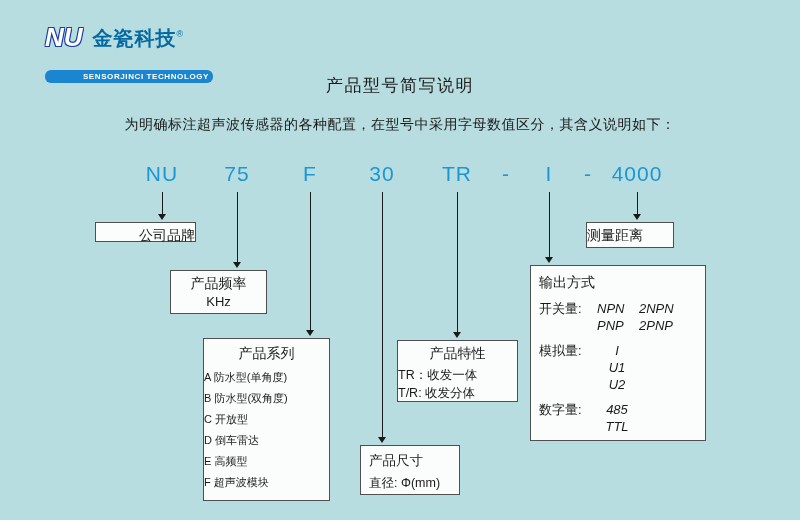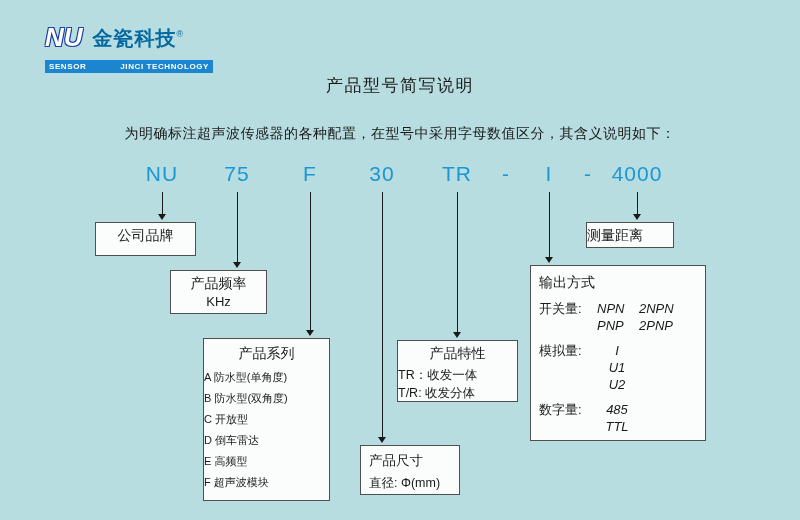--- a/index.html
+++ b/index.html
@@ -7,41 +7,41 @@
   body { font-family:"Liberation Sans", sans-serif; }
   .page { position:relative; width:800px; height:520px; background:#b8dde1; overflow:hidden; color:#1a1a1a; }
 
   
   .logo { position:absolute; left:45px; top:22px; width:168px; }
   .logo-top { display:flex; align-items:flex-end; gap:10px; }
   .logo-nu { font-size:26px; font-weight:bold; font-style:italic; color:#ffffff; line-height:26px;
              text-shadow:1px 1px 0 #1d3ea8, -1px -1px 0 #1d3ea8, 1px -1px 0 #1d3ea8, -1px 1px 0 #1d3ea8; }
   .logo-cn { font-size:20px; font-weight:bold; color:#0369a1; line-height:24px; letter-spacing:1px; white-space:nowrap; }
   .logo-cn sup { font-size:9px; font-weight:normal; }
-  .logo-bar { margin-top:10px; background:#1b85cf; color:#ffffff; font-size:8px; font-weight:bold;
-              display:flex; justify-content:space-between; align-items:center; padding:2px 4px; letter-spacing:0.6px; }
+  .logo-bar { margin-top:20px; background:#1b85cf; color:#ffffff; font-size:8px; font-weight:bold;
+              display:flex; justify-content:flex-end; align-items:center; padding:2px 4px; letter-spacing:0.6px;border-radius:6px; }
 
   
   .title { position:absolute; top:74px; left:0; width:100%; text-align:center; font-size:17px; letter-spacing:1.5px; }
-  .subtitle { position:absolute; top:125px; left:0; width:100%; text-align:center; font-size:14px; letter-spacing:0.5px; }
+  .subtitle { position:absolute; top:116px; left:0; width:100%; text-align:center; font-size:14px; letter-spacing:0.5px; }
 
   
   .code-part { position:absolute; top:162px; transform:translateX(-50%); font-size:21px; color:#1a97d4; letter-spacing:1px; }
 
   
   .arrow { position:absolute; width:0; }
   .arrow .line { position:absolute; top:0; left:-0.5px; width:1px; background:#1a1a1a; display:block; }
   .arrow .head { position:absolute; bottom:0; left:-4px; width:0; height:0; display:block;
                  border-left:4px solid transparent; border-right:4px solid transparent; border-top:6px solid #1a1a1a; }
 
   
   .box { position:absolute; background:#fbfdfd; border:1px solid #4f4f4f; }
   .box-title { text-align:center; font-size:14px; }
 
-  .brand-box    { left:95px;  top:222px; width:101px; height:34px; line-height:24px; text-align:center; font-size:14px; }
+  .brand-box    { left:95px;  top:222px; width:101px; height:20px; line-height:24px; text-align:right; font-size:14px; }
   .distance-box { left:586px; top:222px; width:88px;  height:26px; line-height:24px; text-align:left; font-size:14px; }
 
   .freq-box { left:170px; top:270px; width:97px; height:44px; padding-top:4px; text-align:center; }
   .freq-box .unit { font-size:13px; margin-top:1px; }
 
   .series-box { left:203px; top:338px; width:127px; height:163px; padding-top:6px; }
   .series-box .box-title { margin-bottom:4px; }
   .series-item { text-align:left; font-size:11px; line-height:21px; }
 
   .feature-box { left:397px; top:340px; width:121px; height:62px; padding-top:4px; }

